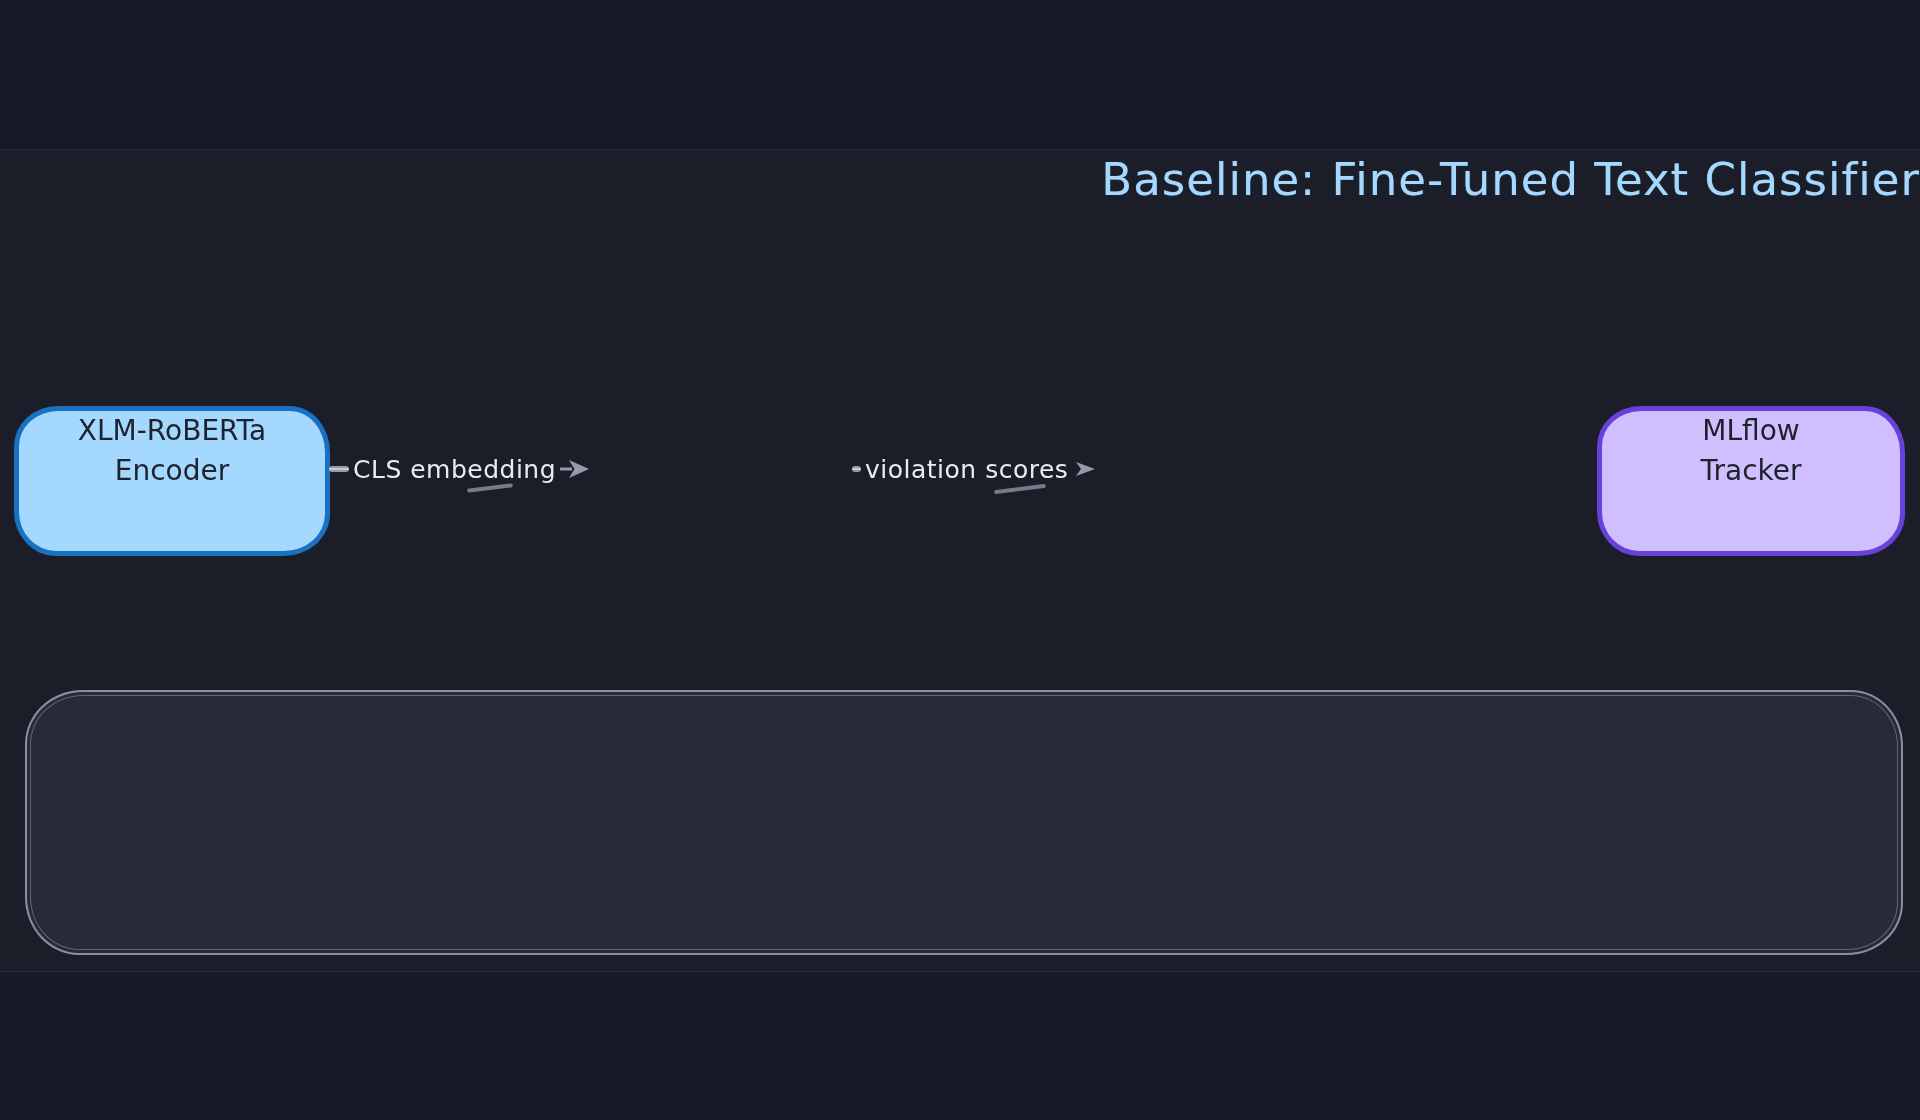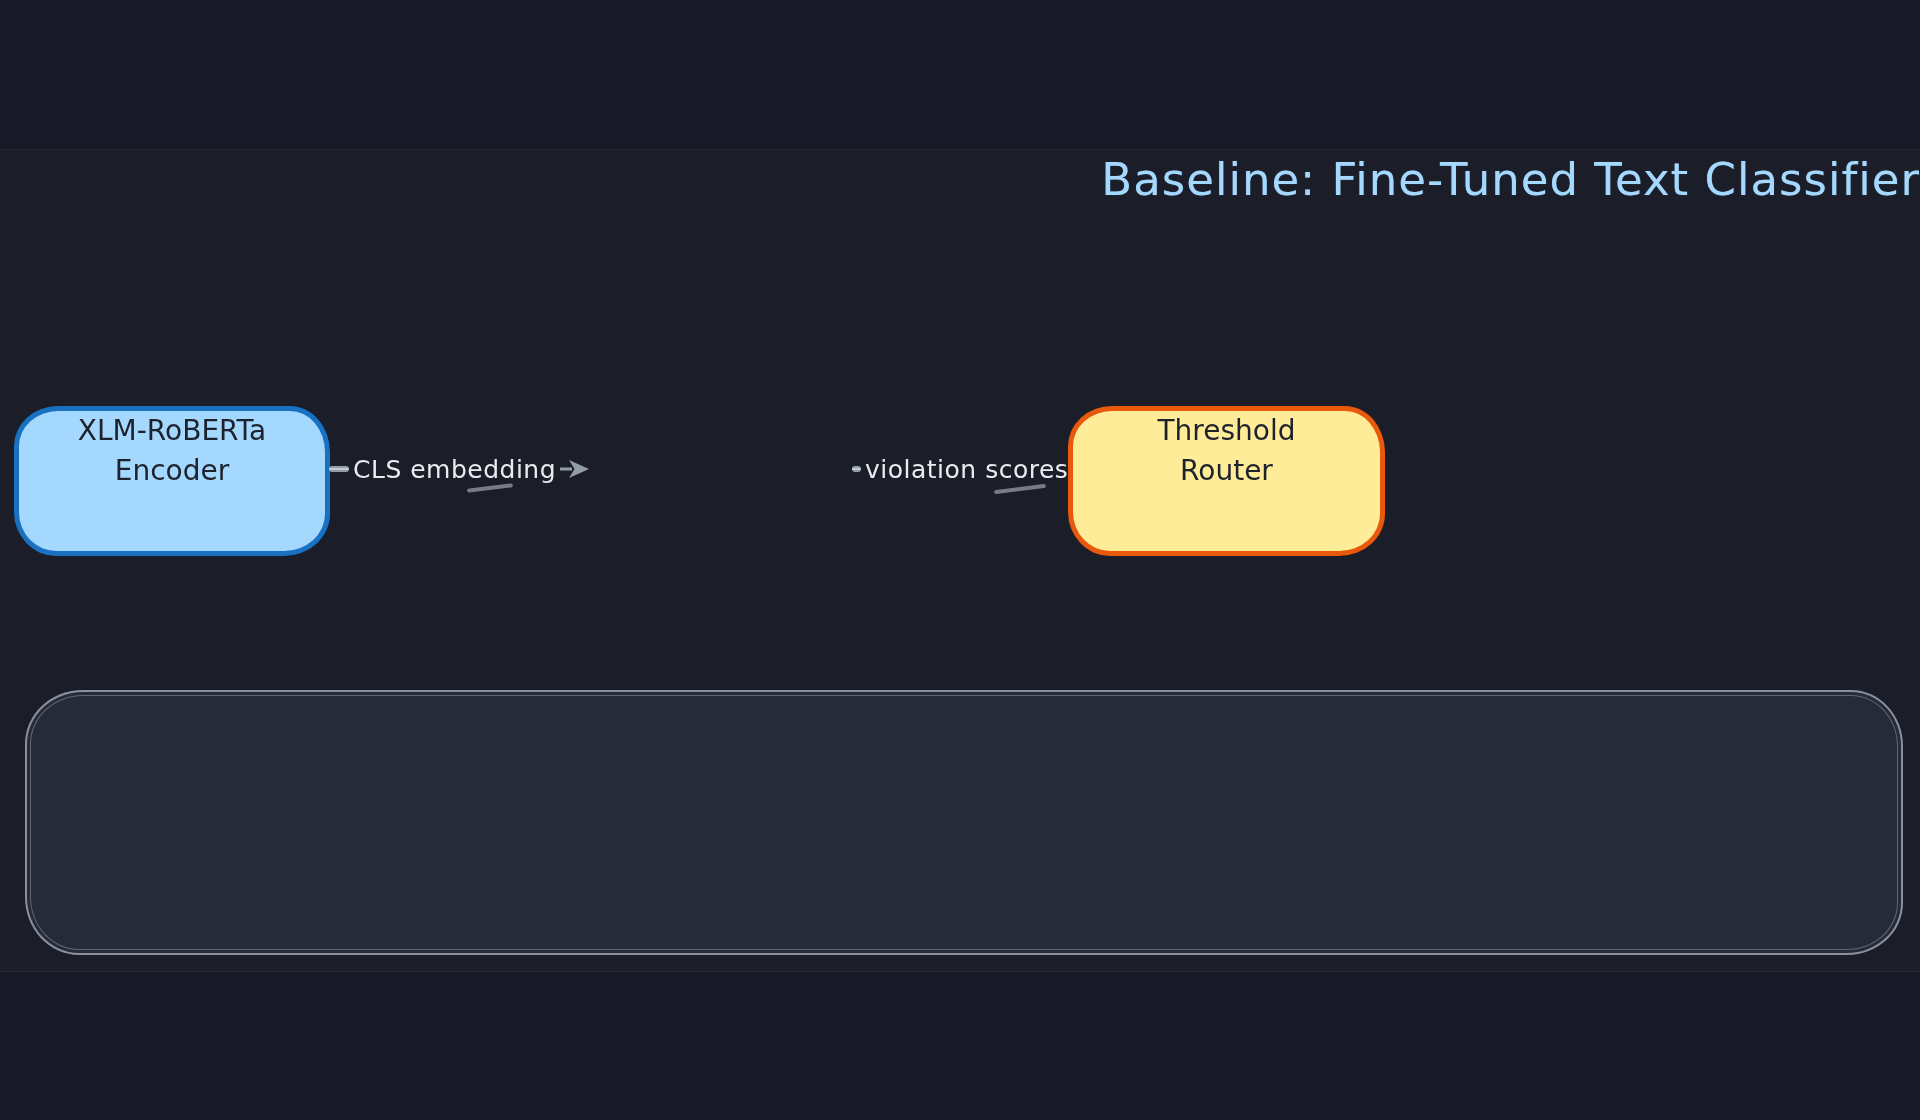--- a/index.html
+++ b/index.html
@@ -111,22 +111,22 @@
     <span class="stub"></span>
     <span class="edge-label">violation scores</span>
     <span class="arrowhead">
       <svg width="24" height="20" viewBox="0 0 24 20">
           <polygon points="4,3 23,10 4,17 9,10" fill="currentColor"></polygon>
         </svg>
     </span>
     <span class="swoosh"></span>
   </div>
 
-  <div class="node n3" style="--fill: #ffec99; --stroke: #e8590c;">
-    <span>Threshold
-Router</span>
-  </div>
 
 
+  <div class="node n4" style="--fill: #d0bfff; --stroke: #6741d9;">
+    <span>MLflow
+Tracker</span>
+  </div>
 
   <div class="container-box"></div>
 
 </div>
 
 </body></html>

